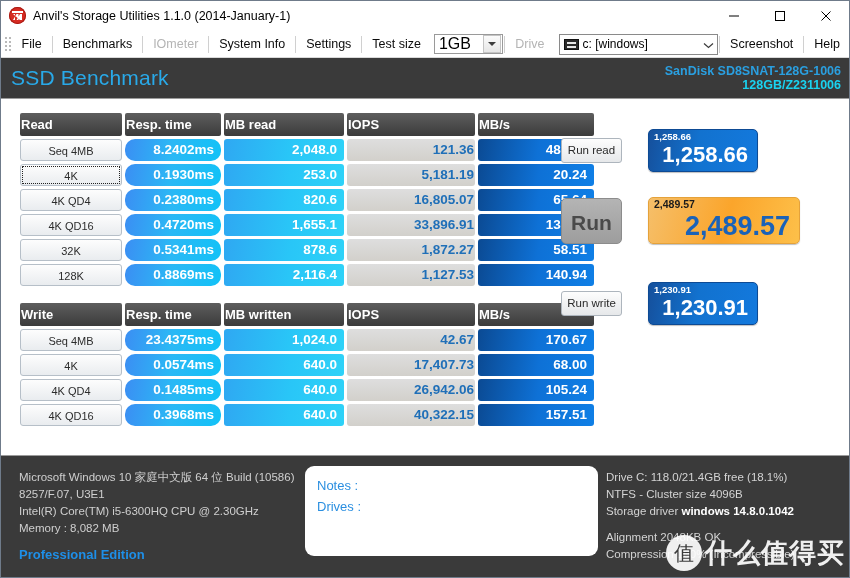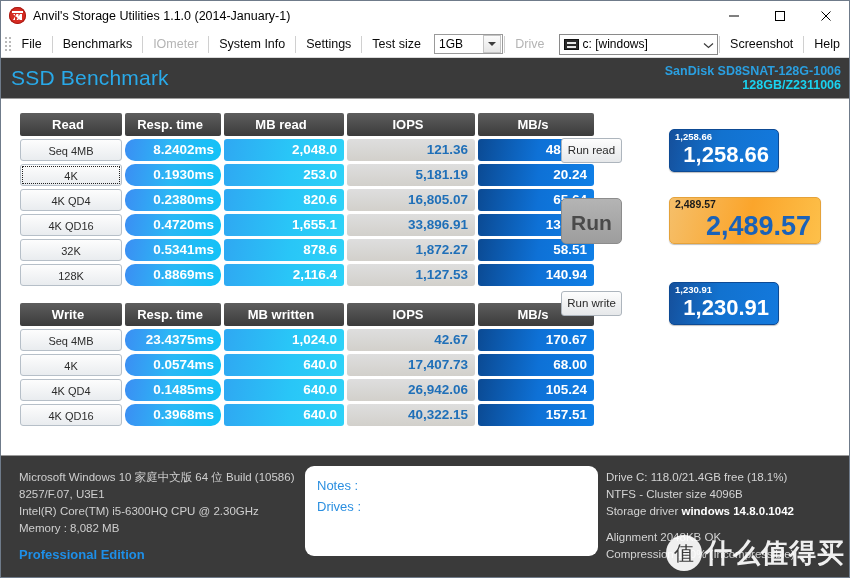--- a/index.html
+++ b/index.html
@@ -63,21 +63,21 @@
     font-size:12.5px; color:#0b0b0b; padding:3px 9px; white-space:nowrap;
   }
   .menu-item.disabled { color:#b4b4b4; }
   .msep { width:1px; height:17px; background:#d0d0d0; margin:0 1px; }
 
   .combo-testsize {
     display:flex; align-items:center; height:20px;
     border:1px solid #9a9a9a; background:#fff; margin-left:4px;
     width:73px;
   }
-  .combo-testsize .val { font-size:12px; padding-left:4px; color:#000; flex:1; }
+  .combo-testsize .val { font-size:16px; padding-left:4px; color:#000; flex:1; }
   .combo-testsize .arrowbox {
     width:18px; height:18px; margin:0 1px 0 0;
     background:linear-gradient(#fbfbfb,#e6e6e6);
     border:1px solid #c4c4c4;
     display:flex; align-items:center; justify-content:center;
   }
   .combo-drive {
     display:flex; align-items:center; height:21px;
     border:1px solid #8a8a8a; background:#fff; margin-left:5px;
     width:168px;
@@ -116,21 +116,21 @@
     background:#ffffff;
     padding:11px 0 0 16px;
   }
 
   table.bench { border-collapse:separate; border-spacing:3px 3px; }
   table.bench td { padding:0; }
 
   .hcell {
     height:21px; line-height:21px;
     background:linear-gradient(#5e5e5e,#3b3b3b);
-    color:#ffffff; font-size:13px; text-align:center;
+    color:#ffffff; font-size:13px; text-align:left;
     padding-right:7px; white-space:nowrap;
     border-radius:2px;
   }
   .rowbtn {
     height:22px; line-height:22px;
     background:linear-gradient(#fdfdfd,#e9ecef);
     border:1px solid #b6bfc8; border-radius:3px;
     font-size:11px; color:#2c2c2c; text-align:center;
     white-space:nowrap;
   }
@@ -145,21 +145,21 @@
   .c-mb {
     height:22px; line-height:22px; border-radius:3px;
     background:linear-gradient(100deg,#2fa8f2 0%,#29c6f7 55%,#2ed2f8 100%);
     color:#ffffff; font-size:13.5px; font-weight:bold;
     text-align:right; padding-right:7px; white-space:nowrap;
   }
   .c-iops {
     height:22px; line-height:22px; border-radius:3px;
     background:linear-gradient(#dedede,#d2d0cb);
     color:#1f6fb8; font-size:13.5px; font-weight:bold;
-    text-align:right; padding-right:7px; white-space:nowrap;
+    text-align:right; padding-right:1px; white-space:nowrap;
   }
   .c-mbs {
     height:22px; line-height:22px; border-radius:3px;
     background:linear-gradient(100deg,#0b4a93 0%,#0e71d6 52%,#0f7fe6 100%);
     color:#ffffff; font-size:13.5px; font-weight:bold;
     text-align:right; padding-right:7px; white-space:nowrap;
   }
 
   .w-name { width:102px; }
   .w-resp { width:96px; }
@@ -180,21 +180,21 @@
     font-size:11.5px; color:#2a2a2a; text-align:center;
     width:61px; height:25px; line-height:23px;
   }
   .runbtn.big {
     width:61px; height:46px; line-height:48px;
     font-size:21px; font-weight:bold; color:#4a4a4a;
     background:linear-gradient(#b4b4b4,#9d9d9d);
     border:1px solid #8c8c8c; border-radius:5px;
   }
   .scorebox {
-    position:relative; border-radius:5px; margin-left:47px;
+    position:relative; border-radius:5px; margin-left:26px;
     box-shadow:0 1px 1px rgba(0,0,0,.25);
   }
   .scorebox .small {
     position:absolute; left:5px; top:1px;
     font-size:9.5px; font-weight:bold; line-height:11px;
   }
   .scorebox .big {
     text-align:right; padding-right:9px;
     font-weight:bold; white-space:nowrap;
   }

